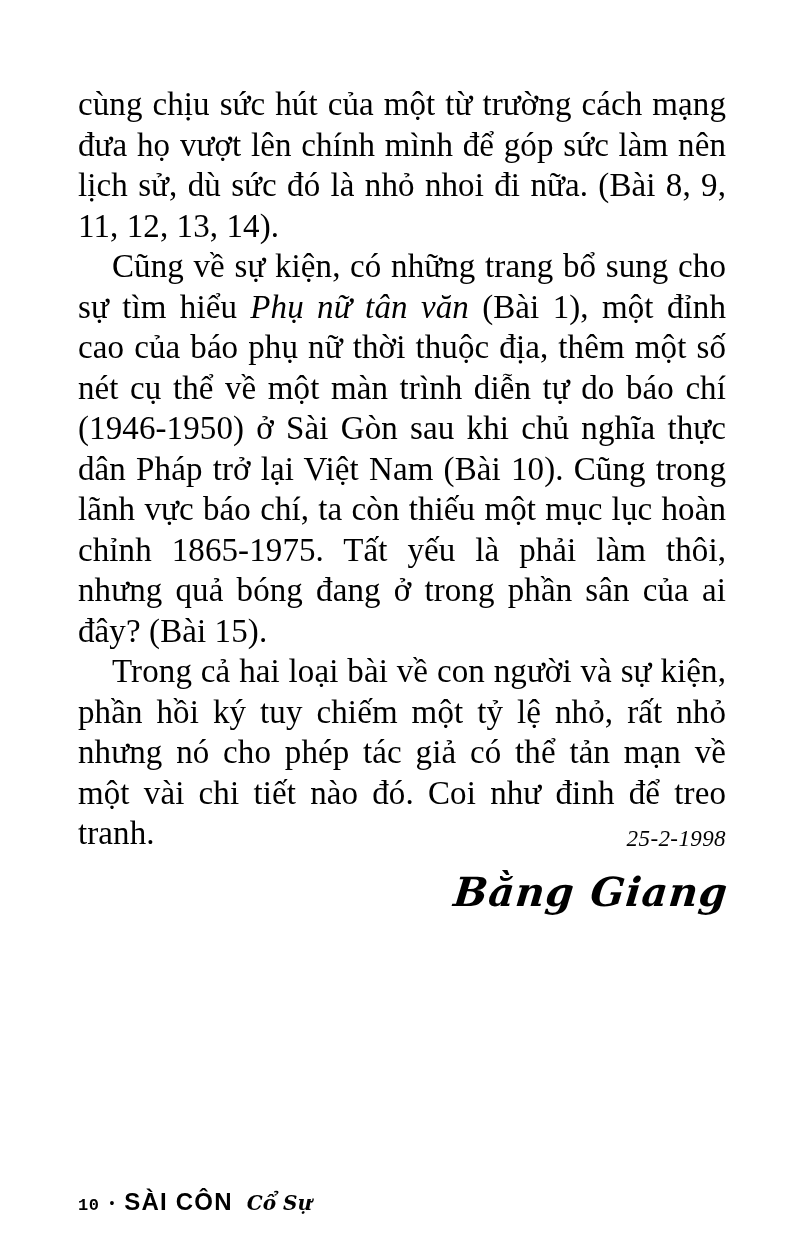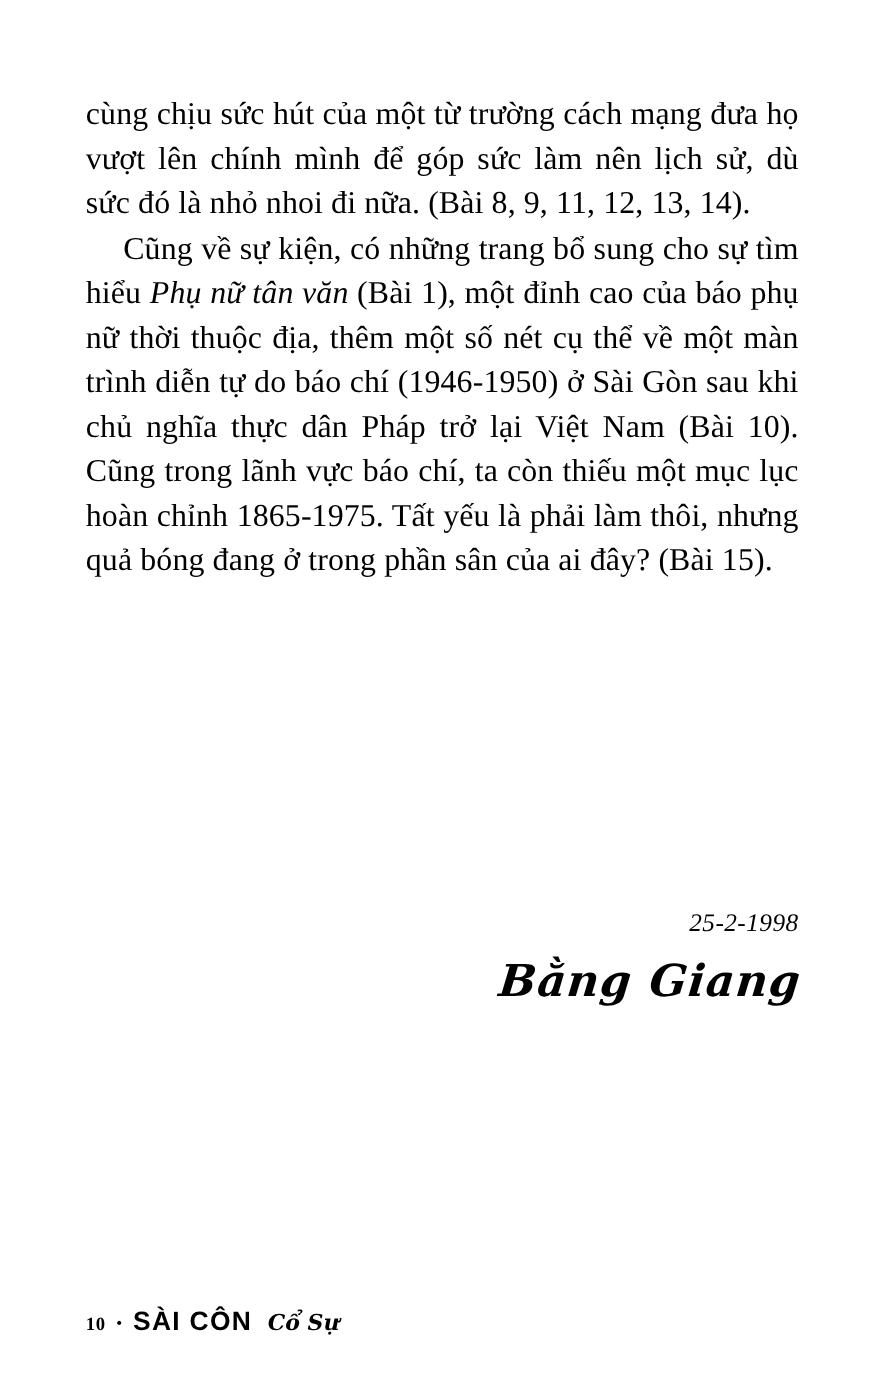--- a/index.html
+++ b/index.html
@@ -23,21 +23,21 @@
     box-sizing: border-box;
   }
   .text-block {
     position: absolute;
     left: 78px;
     top: 84px;
     width: 648px;
   }
   p.para {
     margin: 0;
-    font-size: 29px;
+    font-size: 33px;
     line-height: 40.5px;
     text-align: justify;
     text-justify: inter-word;
     letter-spacing: 0.1px;
   }
   p.para.indent {
     text-indent: 34px;
   }
   .italic {
     font-style: italic;
@@ -65,21 +65,21 @@
   .signature .s-gap { display: inline-block; width: 16px; }
   .footer {
     position: absolute;
     left: 78px;
     top: 1188px;
     display: flex;
     align-items: baseline;
     gap: 10px;
   }
   .footer .folio {
-    font-family: Liberation Serif, serif;
+    font-family: Liberation Mono, monospace;
     font-weight: 700;
     font-size: 17px;
     letter-spacing: 0.5px;
   }
   .footer .dot {
     font-family: "Liberation Sans", sans-serif;
     font-size: 14px;
     line-height: 1;
     position: relative;
     top: -2px;
@@ -104,20 +104,21 @@
 
 <div class="page">
 
   <div class="text-block">
 
     <p class="para">cùng chịu sức hút của một từ trường cách mạng đưa họ vượt lên chính mình để góp sức làm nên lịch sử, dù sức đó là nhỏ nhoi đi nữa. (Bài 8, 9, 11, 12, 13, 14).</p>
 
 
     <p class="para indent"><span>Cũng về sự kiện, có những trang bổ sung cho sự tìm hiểu </span><span class="italic">Phụ nữ tân văn</span><span> (Bài 1), một đỉnh cao của báo phụ nữ thời thuộc địa, thêm một số nét cụ thể về một màn trình diễn tự do báo chí (1946-1950) ở Sài Gòn sau khi chủ nghĩa thực dân Pháp trở lại Việt Nam (Bài 10). Cũng trong lãnh vực báo chí, ta còn thiếu một mục lục hoàn chỉnh 1865-1975. Tất yếu là phải làm thôi, nhưng quả bóng đang ở trong phần sân của ai đây? (Bài 15).</span></p>
 
+    <p class="para indent">Trong cả hai loại bài về con người và sự kiện, phần hồi ký tuy chiếm một tỷ lệ nhỏ, rất nhỏ nhưng nó cho phép tác giả có thể tản mạn về một vài chi tiết nào đó. Coi như đinh để treo tranh.</p>
 
   </div>
 
   <div class="date-line">25-2-1998</div>
 
   <div class="signature">
     <span>Bằng</span><span class="s-gap"></span><span>Giang</span>
   </div>
 
   <div class="footer">

